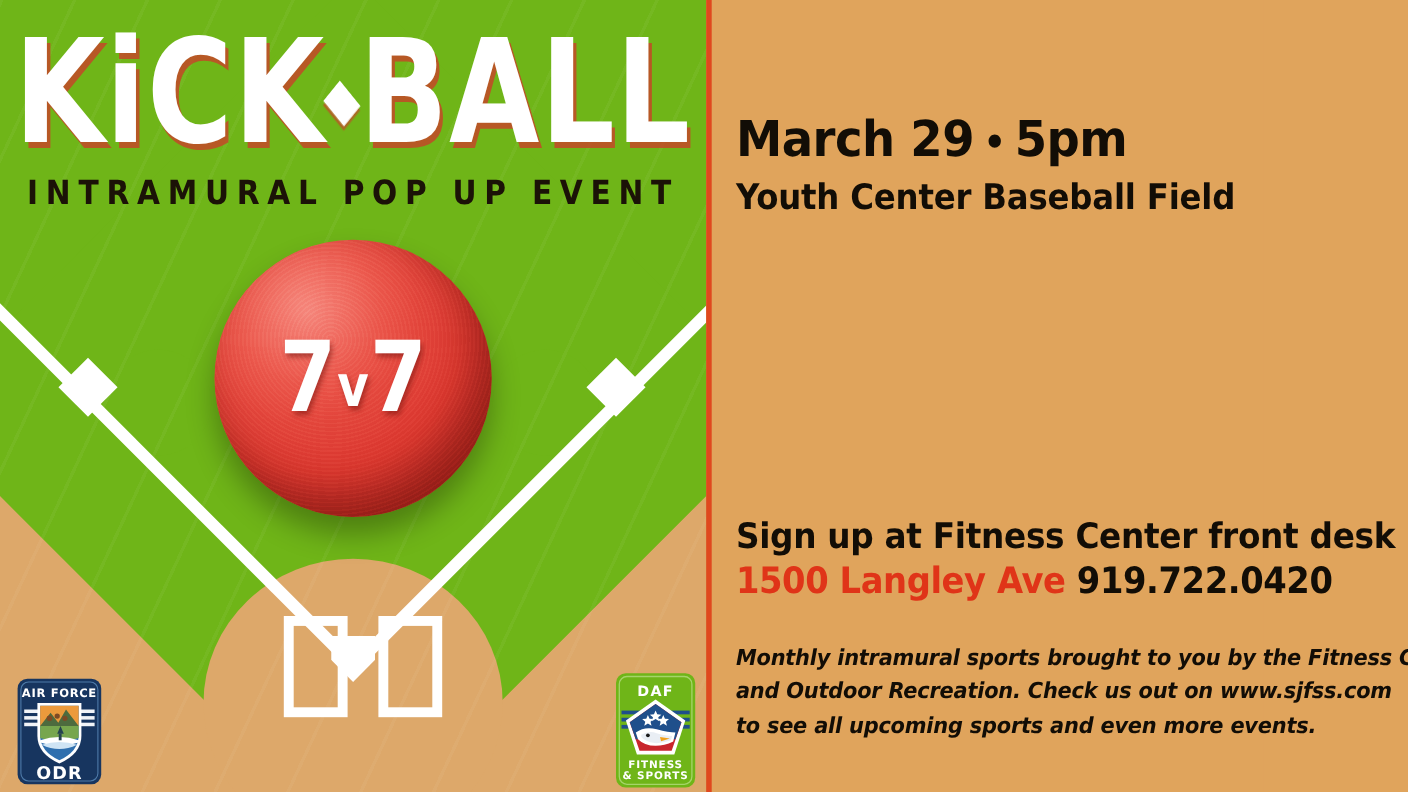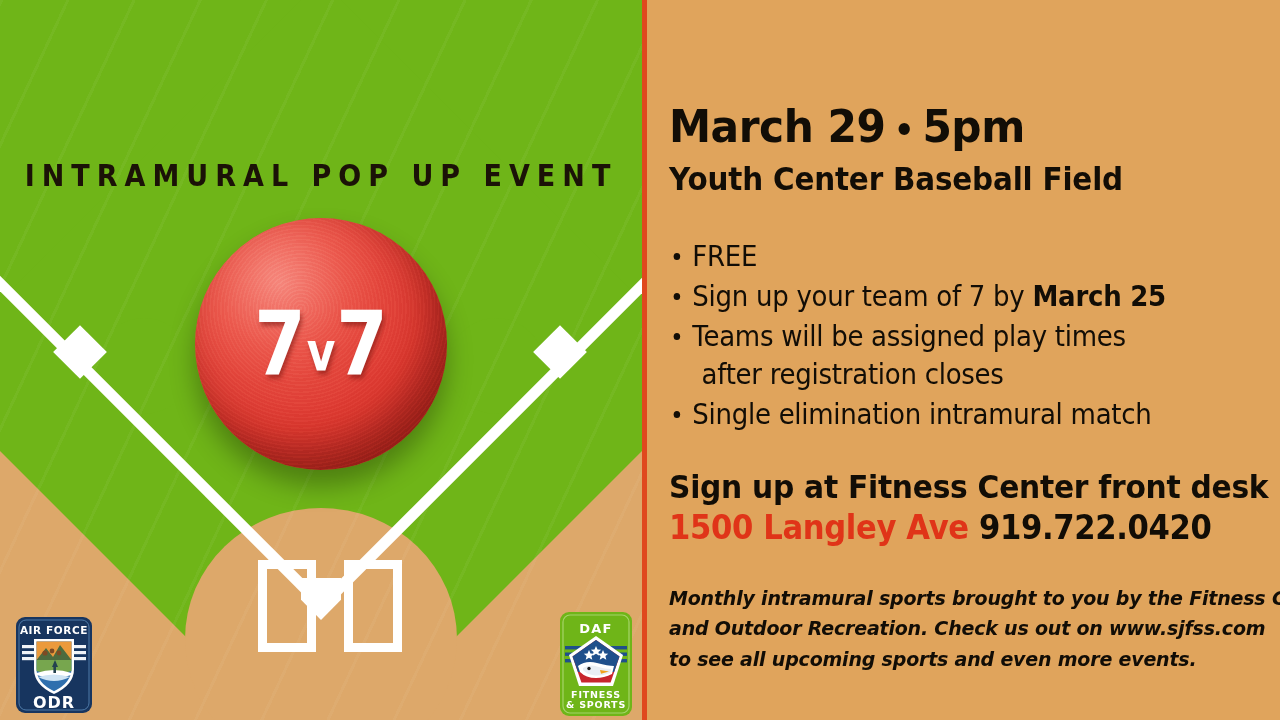--- a/index.html
+++ b/index.html
@@ -233,20 +233,23 @@
 
     <div class="base base-third"></div>
     <div class="base base-first"></div>
 
     <div class="batter-box box-left"></div>
     <div class="batter-box box-right"></div>
     <div class="home-plate"></div>
 
     <div class="mow-stripes"></div>
 
+    <div class="title-block">
+      <div class="kickball-title"><span>KiCK</span><span class="title-diamond"></span><span>BALL</span></div>
+    </div>
     <div class="subtitle">INTRAMURAL POP UP EVENT</div>
 
     <div class="kickball">
       <div class="ball-dimples"></div>
       <div class="ball-text">
           <span>7</span>
           <span class="vee">v</span>
           <span>7</span>
         </div>
     </div>
@@ -304,26 +307,20 @@
   </div>
 
   <div class="divider"></div>
 
   <div class="right-panel">
 
     <div class="headline"><span>March 29</span><span class="dot-sep">•</span><span>5pm</span></div>
 
     <div class="venue">Youth Center Baseball Field</div>
 
-    <ul class="bullets">
-      <li><span>FREE</span></li>
-      <li><span>Sign up your team of 7 by </span><b>March 25</b></li>
-      <li class="wrapped"><span>Teams will be assigned play times</span><span class="cont">after registration closes</span></li>
-      <li><span>Single elimination intramural match</span></li>
-    </ul>
 
     <div class="signup">Sign up at Fitness Center front desk</div>
 
     <div class="contact"><span class="addr">1500 Langley Ave</span><span class="phone">919.722.0420</span></div>
 
     <div class="footnote">
       <span>Monthly intramural sports brought to you by the Fitness Center</span>
       <span>and Outdoor Recreation. Check us out on www.sjfss.com</span>
       <span>to see all upcoming sports and even more events.</span>
     </div>

